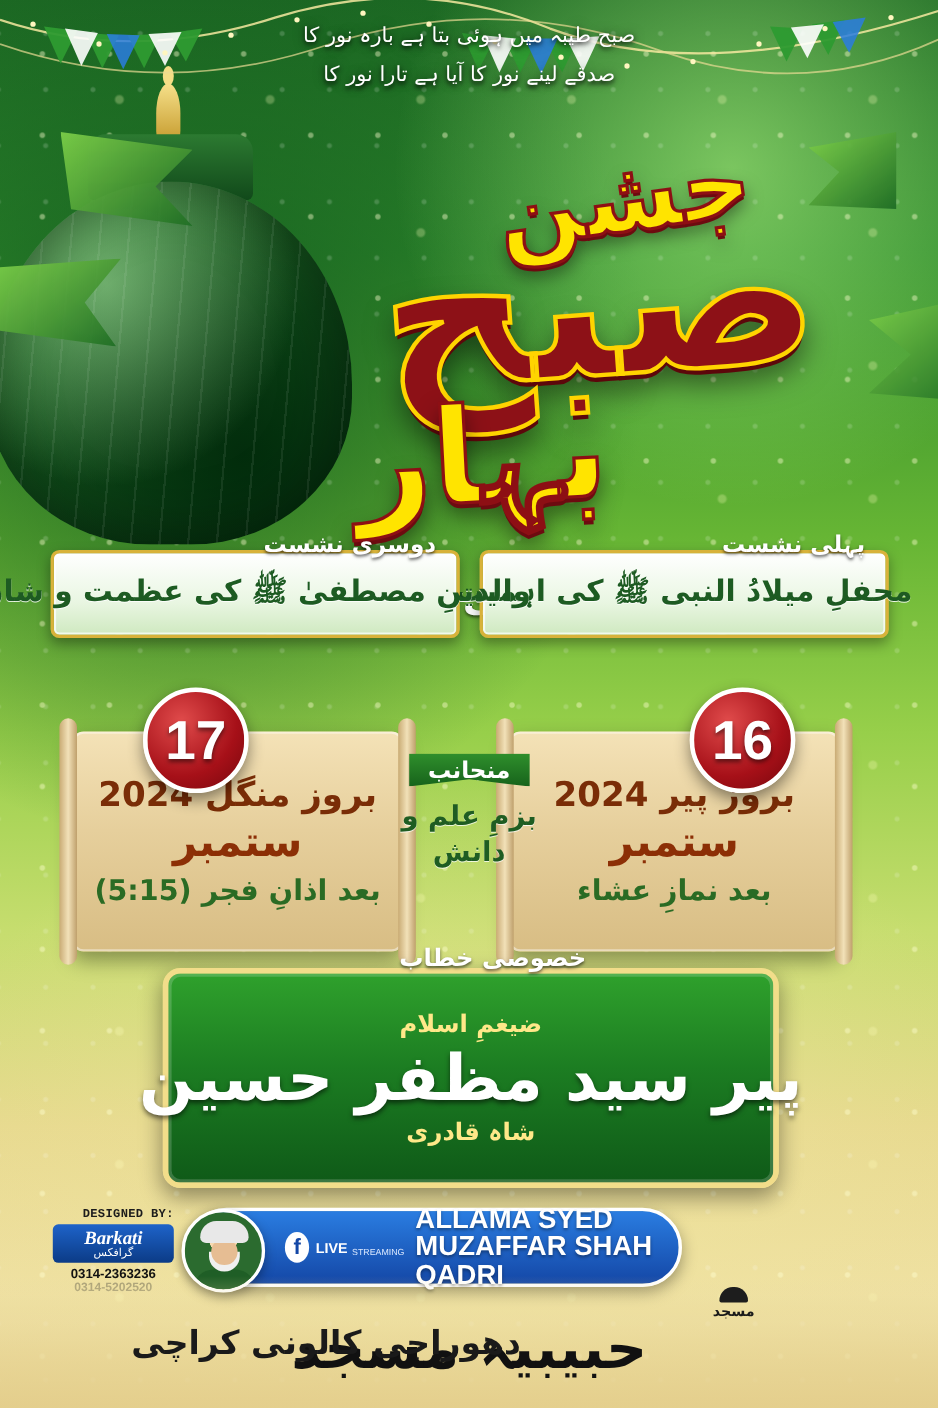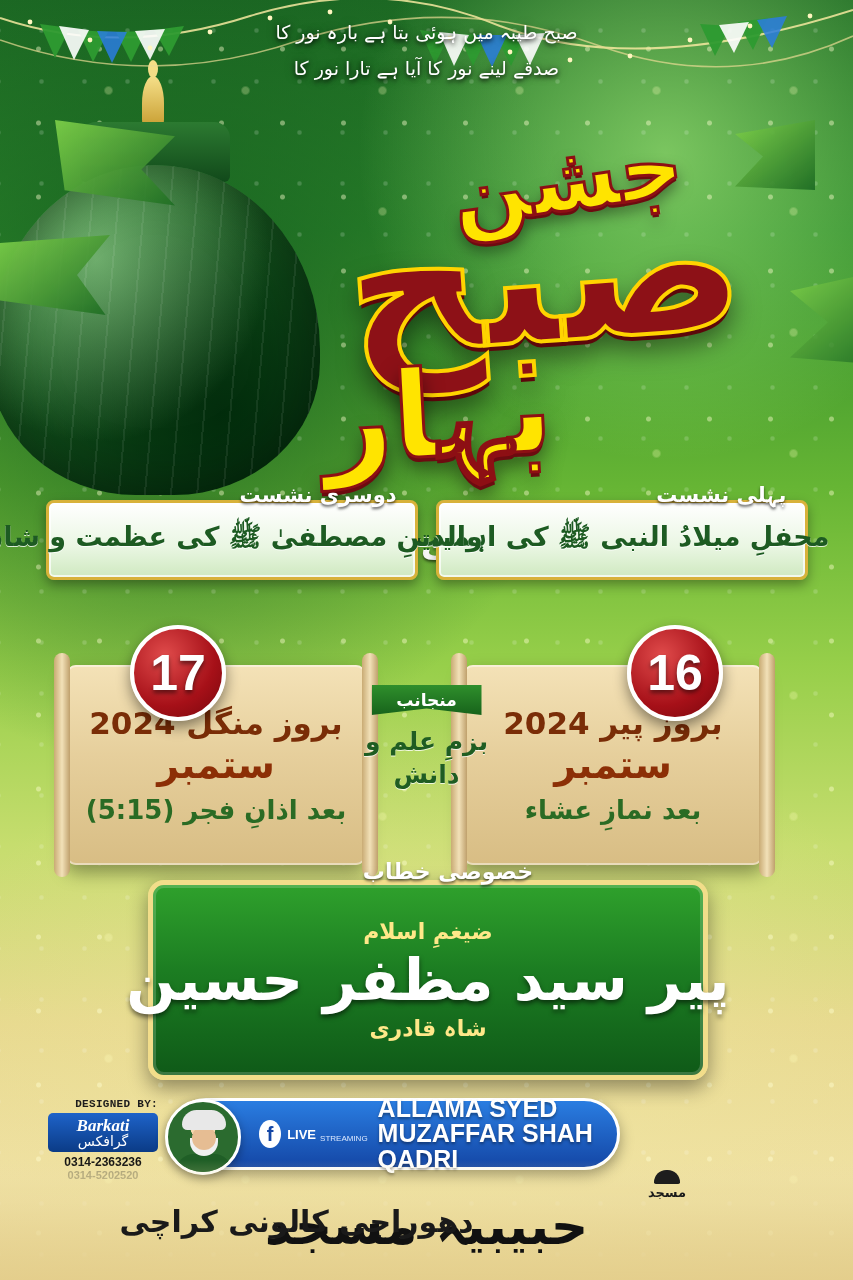--- a/index.html
+++ b/index.html
@@ -258,21 +258,21 @@
   .center-tag {
     position: absolute; left: 50%; top: 60px; transform: translateX(-50%);
     width: 148px; height: 130px;
     display: flex; flex-direction: column; align-items: center; justify-content: flex-start;
     direction: rtl;
   }
   .center-tag .ribbon {
     width: 110px; height: 30px;
     background: linear-gradient(180deg, #2f8f2c, #17631b);
     color: #fff; font-family: "DejaVu Sans", sans-serif;
-    font-size: 17px; font-weight: bold;
+    font-size: 21px; font-weight: bold;
     display: flex; align-items: center; justify-content: center;
     clip-path: polygon(0 0, 100% 0, 100% 100%, 50% 78%, 0 100%);
     box-shadow: 0 3px 6px rgba(0,0,0,.35);
   }
   .center-tag .ct-line1, .center-tag .ct-line2 {
     font-family: "DejaVu Sans", sans-serif;
     font-weight: bold;
     color: #1f5d22;
     text-shadow: 0 1px 0 rgba(255,255,255,.75);
   }
@@ -334,21 +334,21 @@
     padding: 4px 2px 3px;
     color: #fff;
   }
   .designer .d-logo .b1 {
     font-family: Liberation Serif, serif;
     font-style: italic; font-size: 17px; font-weight: bold;
     line-height: 1;
   }
   .designer .d-logo .b2 {
     font-family: "DejaVu Sans", sans-serif;
-    font-size: 14px; line-height: 1.1;
+    font-size: 10px; line-height: 1.1;
   }
   .designer .d-phone {
     margin-top: 3px;
     font-family: "Liberation Sans", sans-serif;
     font-size: 12px; font-weight: bold; color: #111;
   }
   .designer .d-phone2 {
     font-family: "Liberation Sans", sans-serif;
     font-size: 11px; font-weight: bold; color: rgba(40,40,40,.35);
   }

